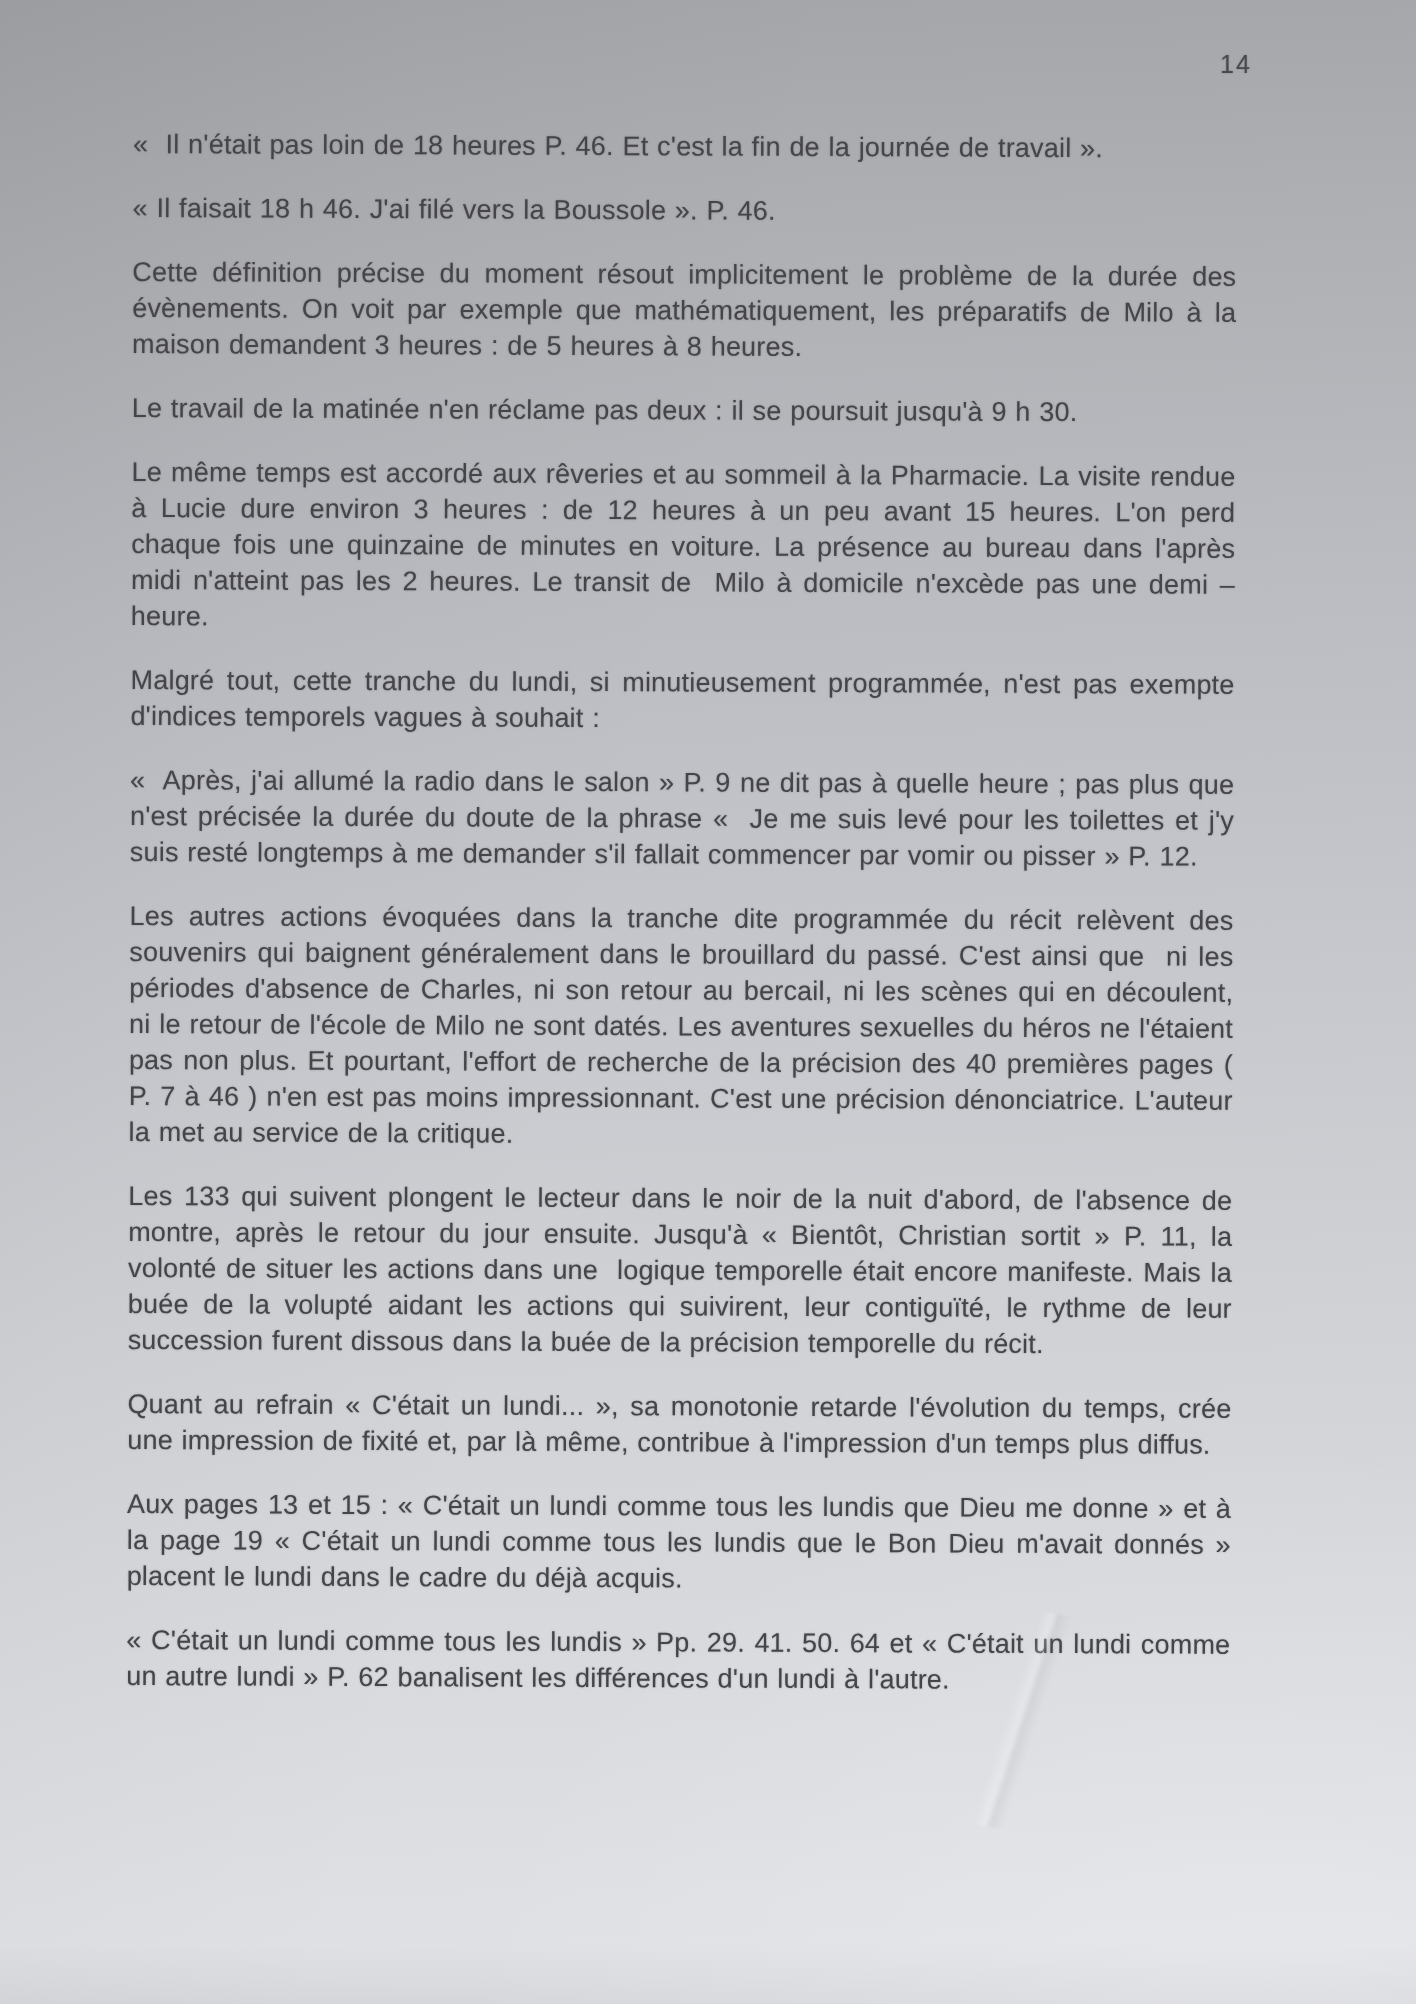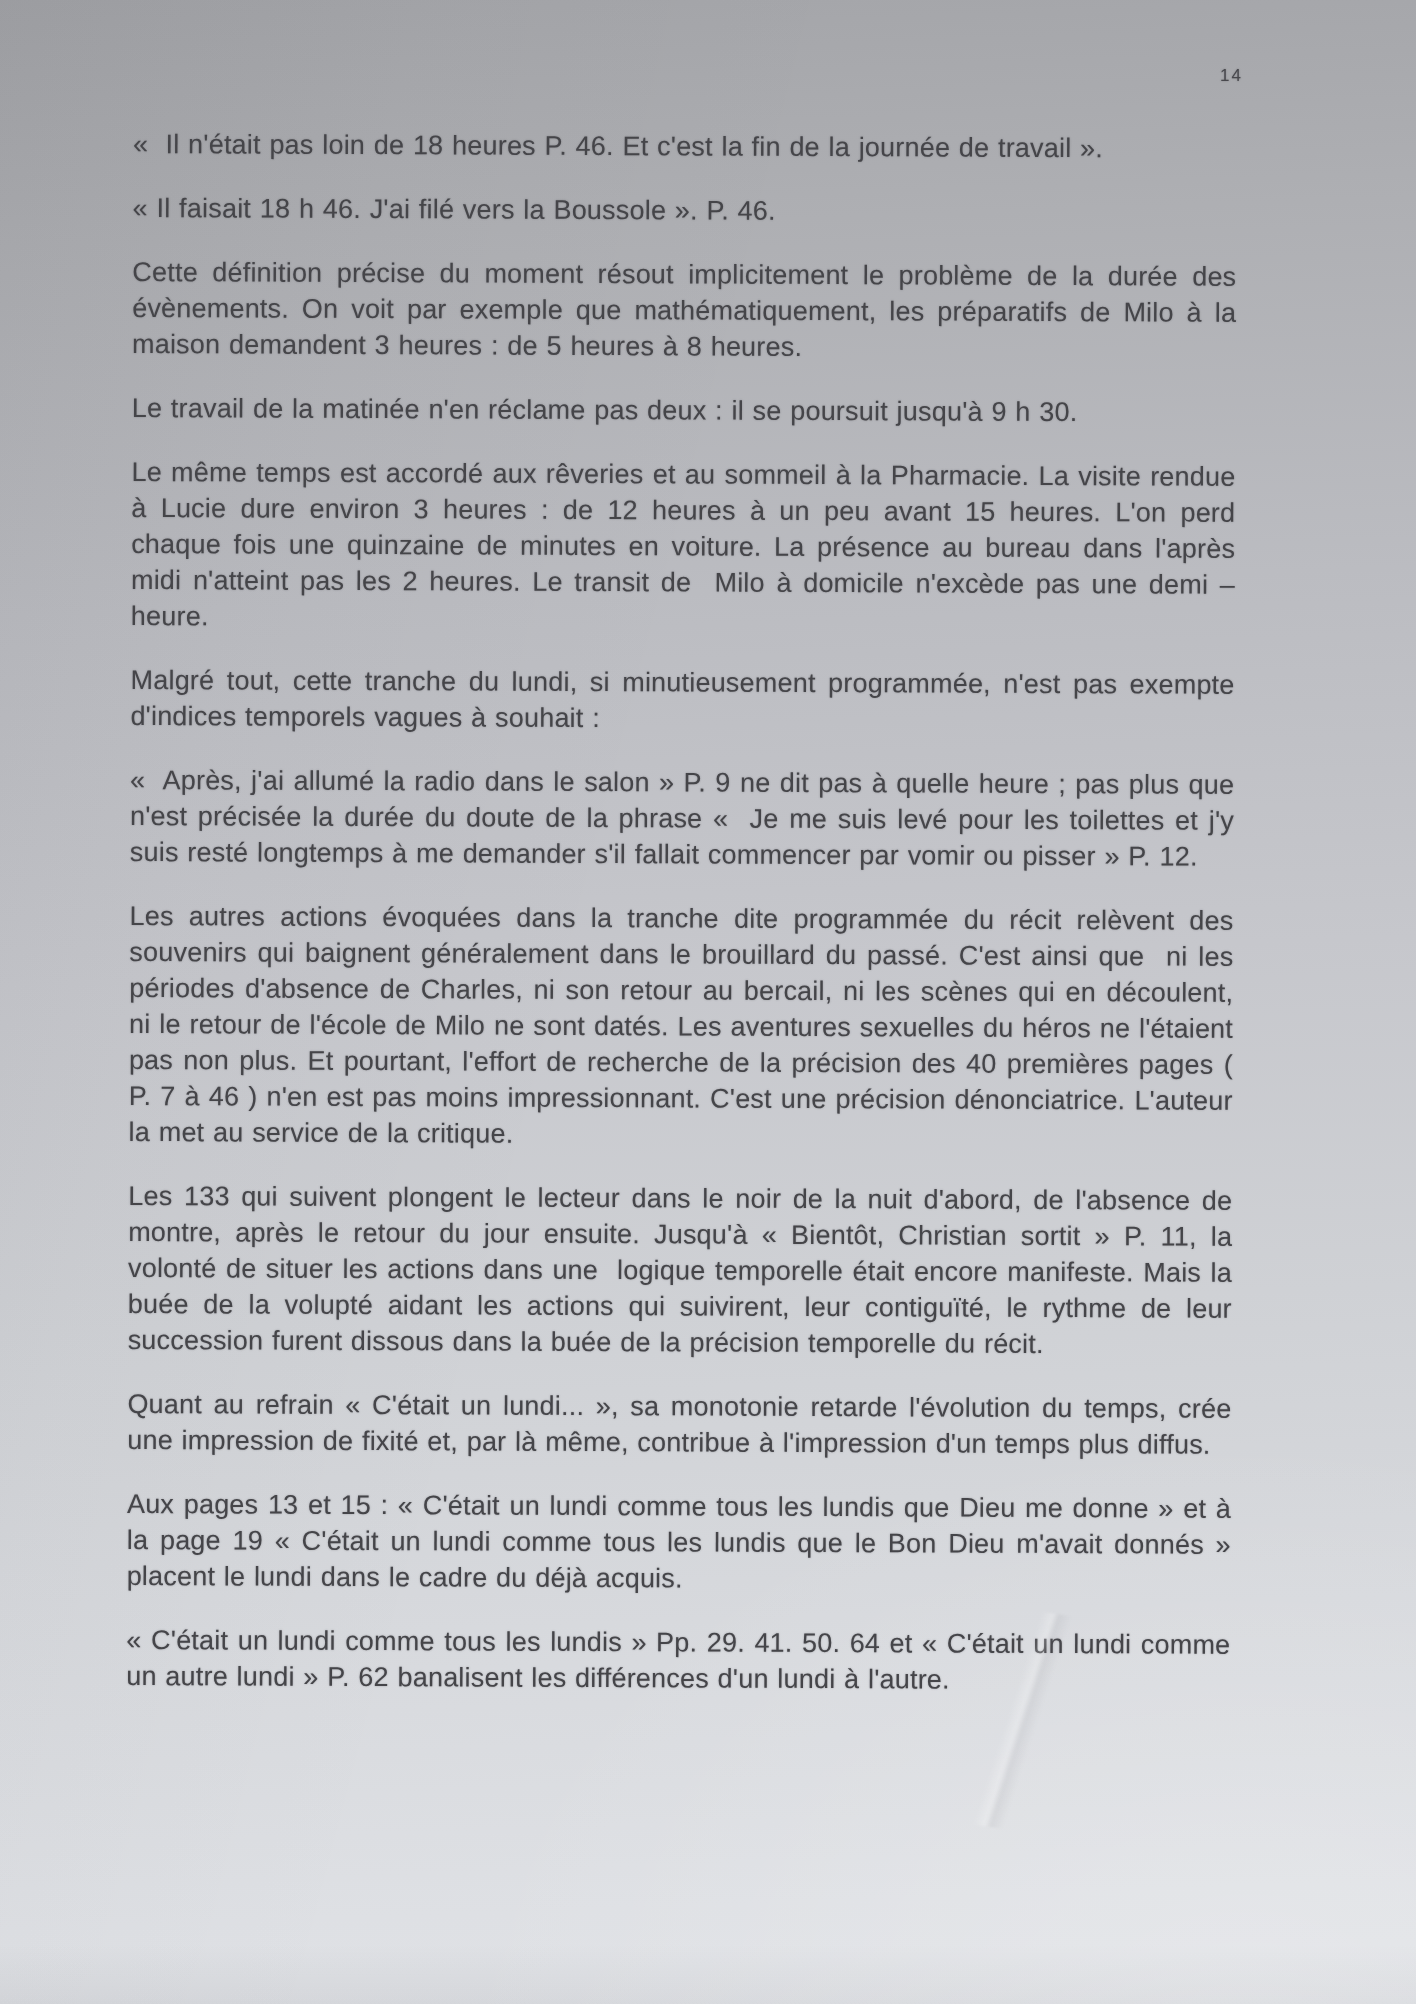--- a/index.html
+++ b/index.html
@@ -51,22 +51,22 @@
       rgba(255,255,255,0.45) 49%,
       rgba(120,120,128,0.18) 54%,
       rgba(0,0,0,0) 64%);
     transform: rotate(8deg);
     opacity: 0.55;
     filter: blur(1px);
   }
   .page-number {
     position: absolute;
     left: 1220px;
-    top: 66px;
-    font-size: 17px;
+    top: 50px;
+    font-size: 25px;
     letter-spacing: 2px;
     color: #48484d;
     text-shadow: 0 0 2px rgba(70,70,78,0.45);
   }
   .content {
     position: absolute;
     left: 133px;
     top: 126px;
     width: 1104px;
     transform: rotate(0.25deg);

